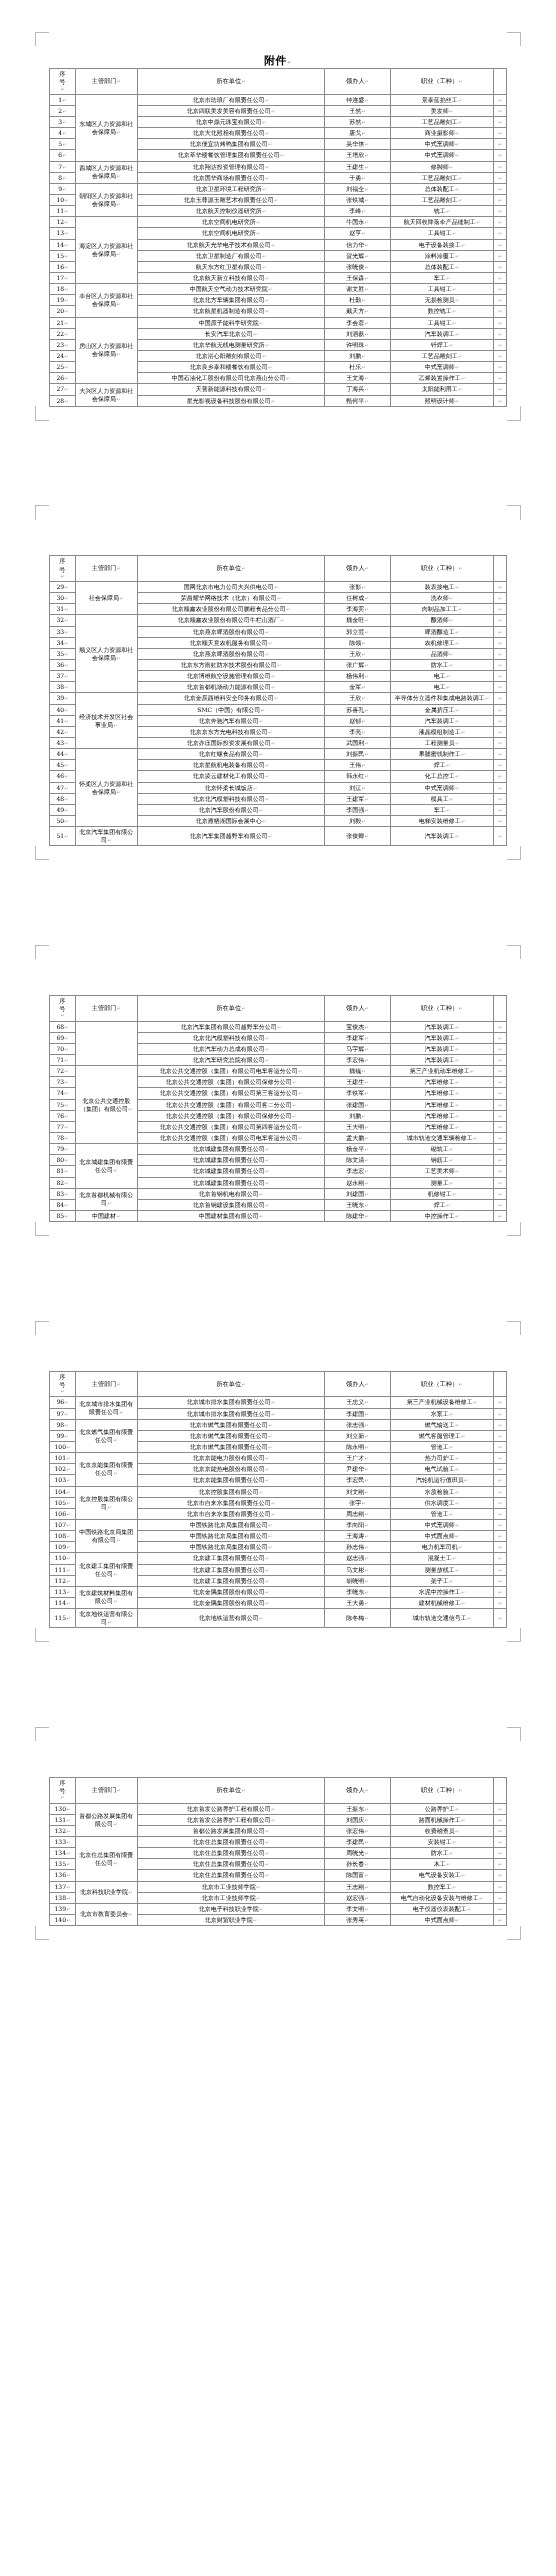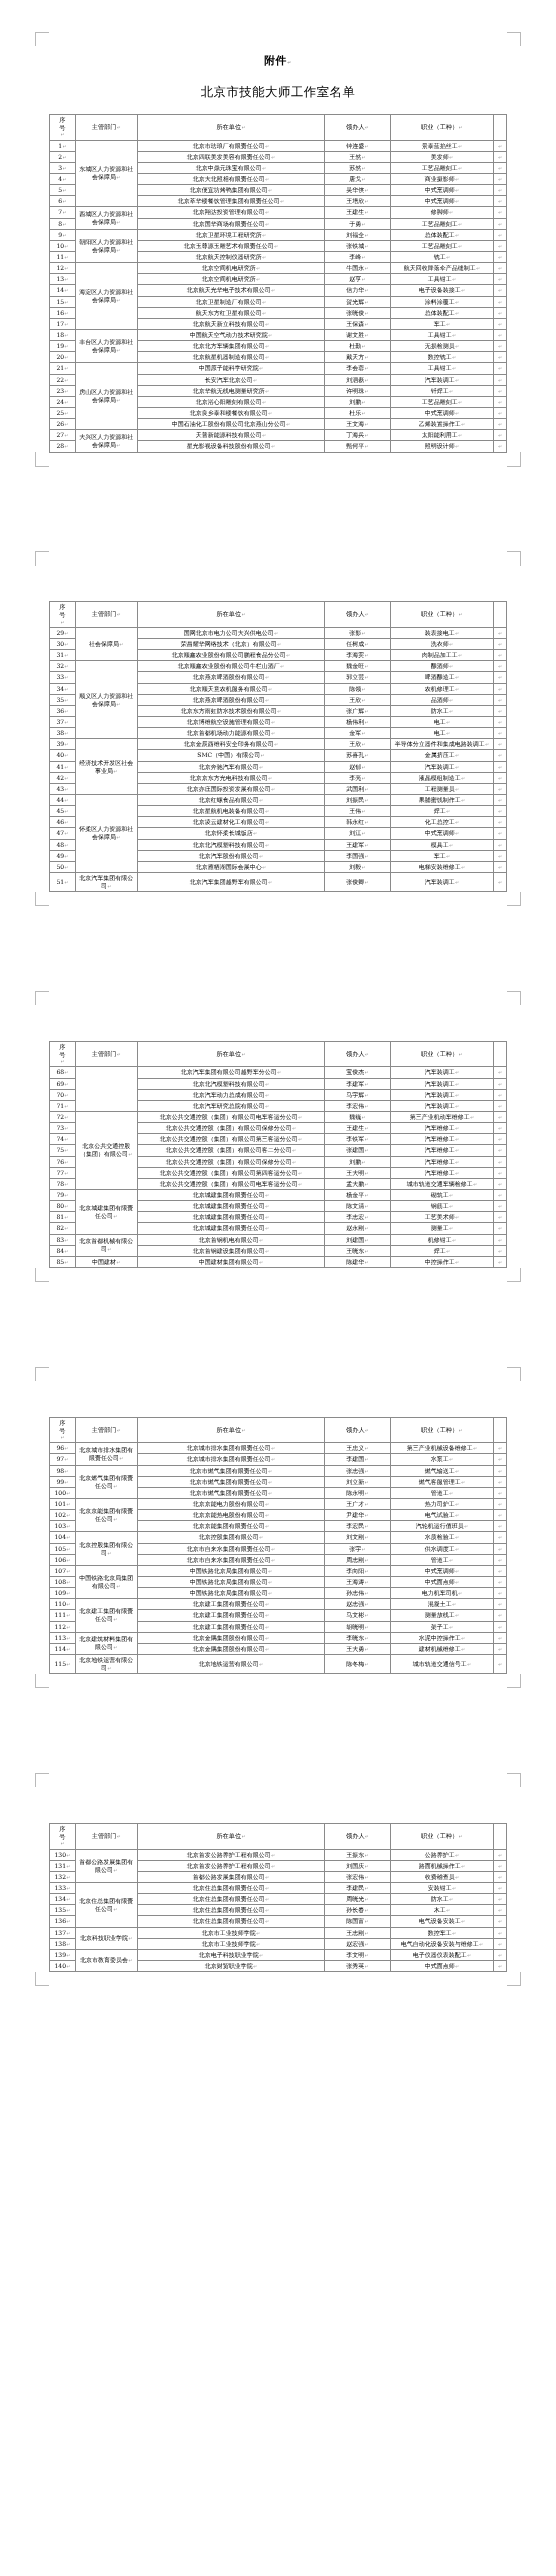--- a/index.html
+++ b/index.html
@@ -54,21 +54,20 @@
   <div id="pages-container">
       <div class="page">
         <div class="marks">
           <div class="mk tl"></div>
           <div class="mk tr"></div>
           <div class="mk bl"></div>
           <div class="mk br"></div>
         </div>
         <div class="page-inner">
           <div class="attach-label"><span>附件</span><span class="pilcrow">↵</span></div>
-          <div class="doc-title"><span>北京市技能大师工作室名单</span></div>
           <div class="tbl-wrap">
             <table class="listing">
               <colgroup>
                 <col class="c-seq">
                 <col class="c-dept">
                 <col class="c-unit">
                 <col class="c-person">
                 <col class="c-job">
                 <col class="c-tail">
               </colgroup>

